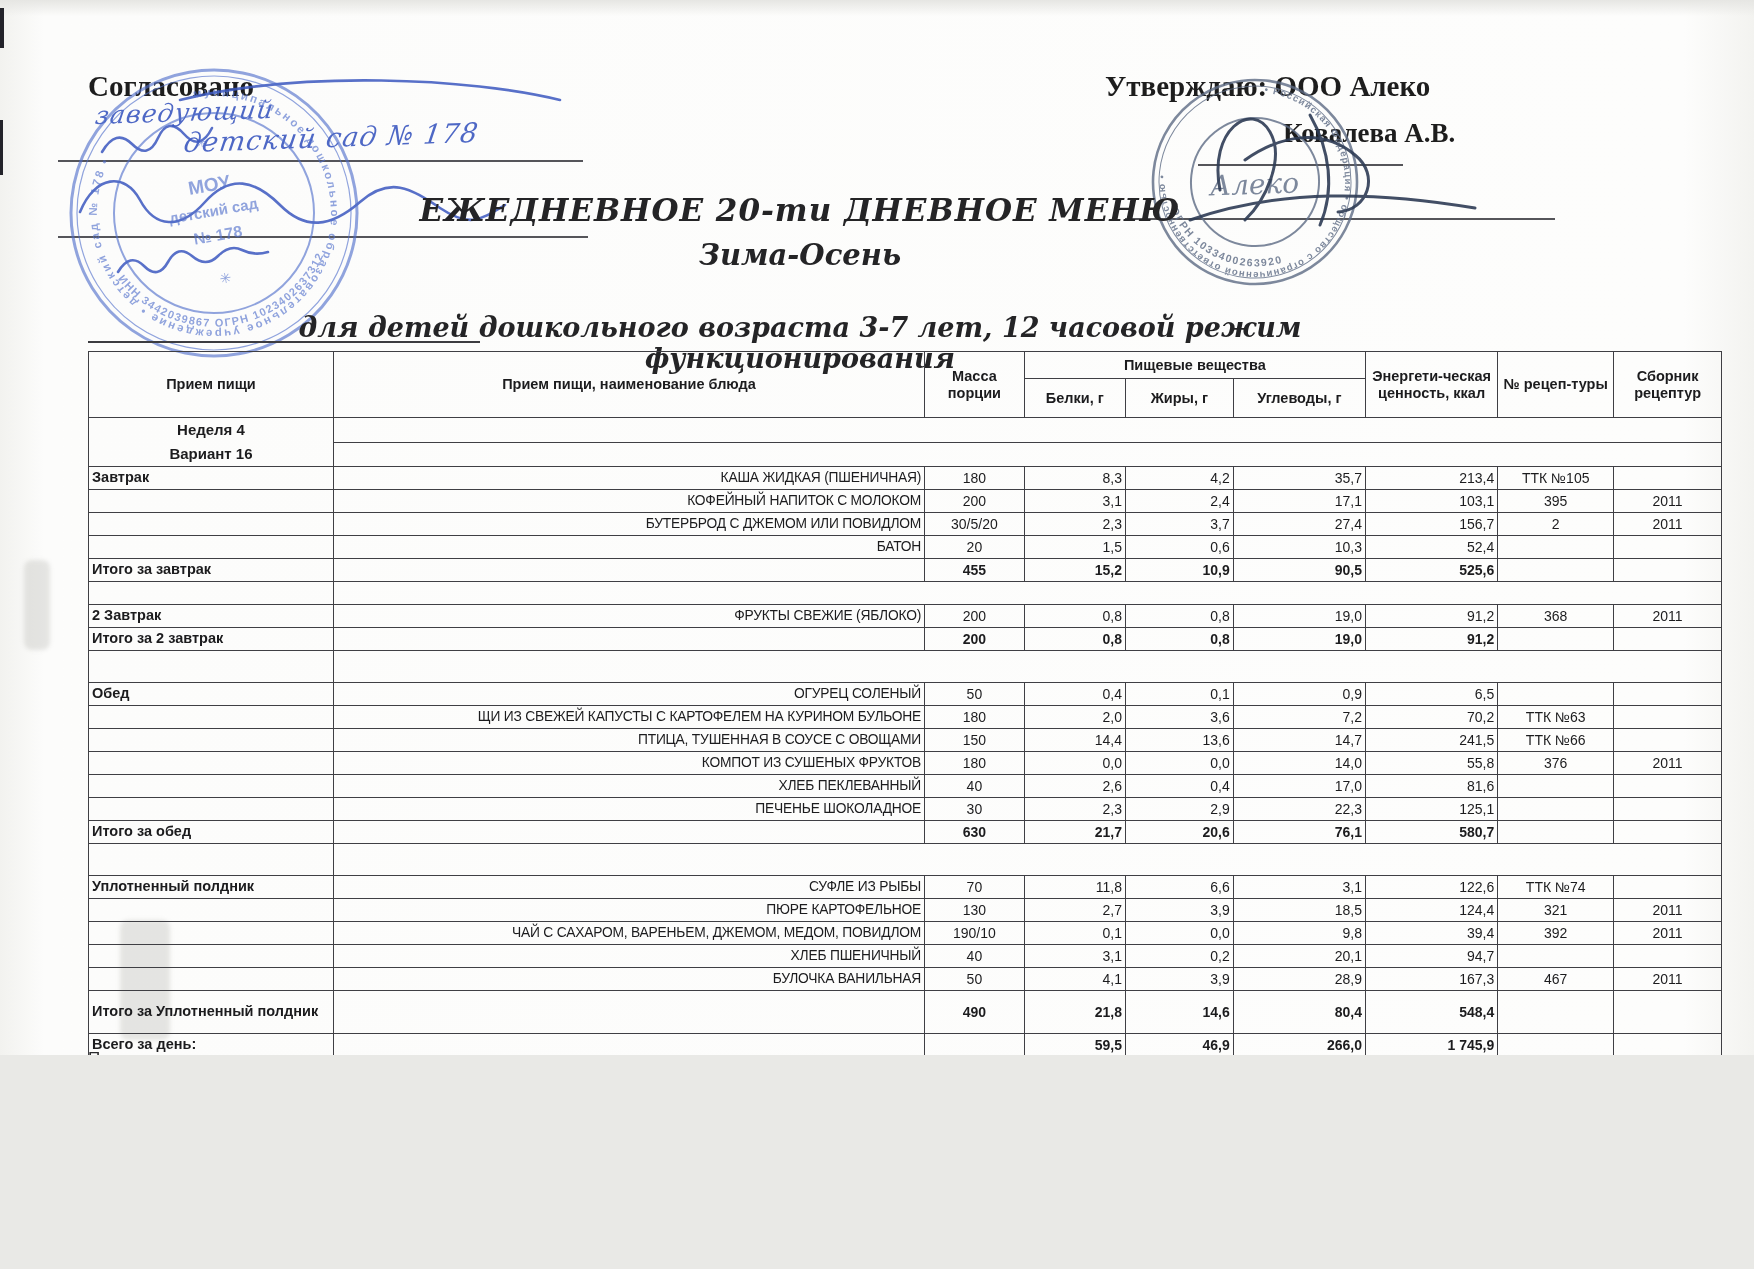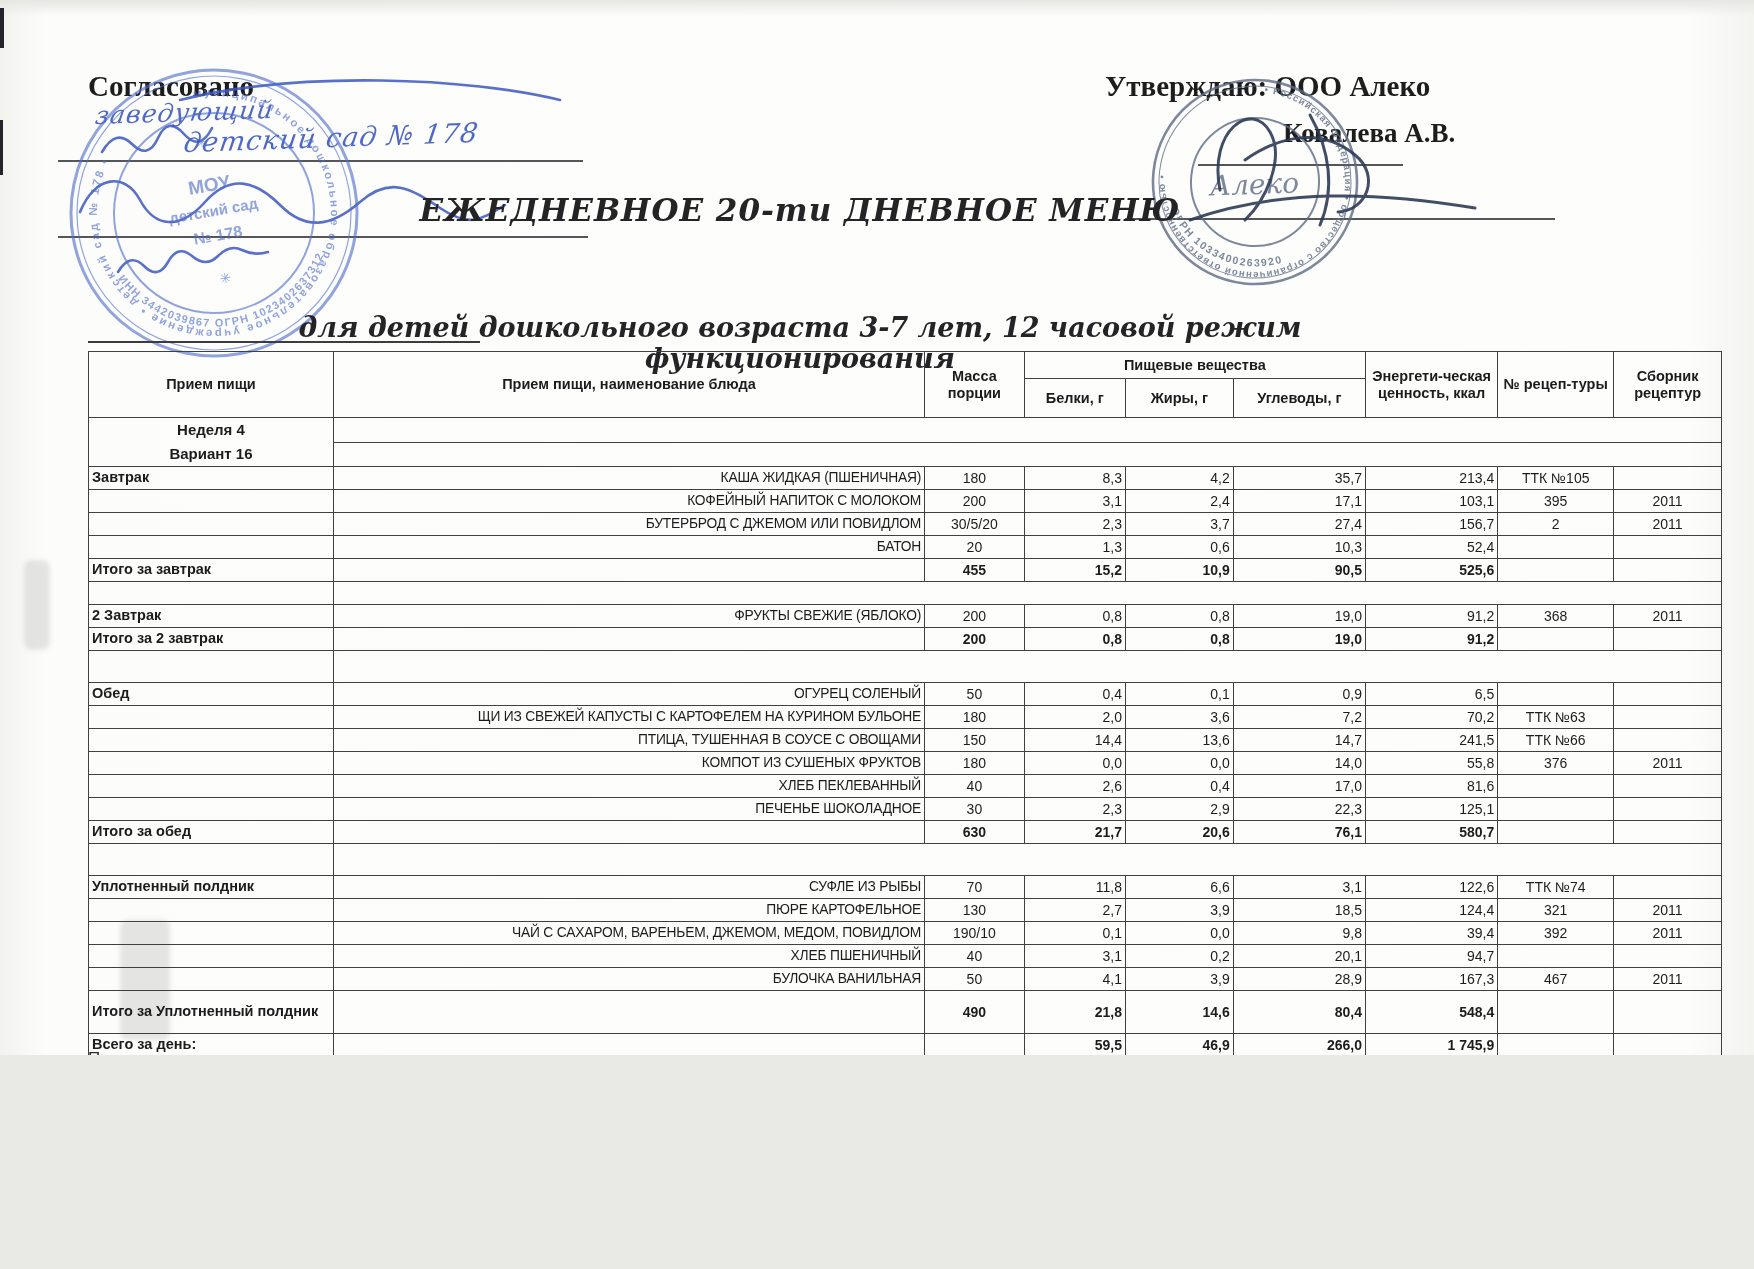--- a/index.html
+++ b/index.html
@@ -148,20 +148,21 @@
   <svg class="ink" style="left:1080px;top:60px;" width="560" height="220" viewBox="0 0 560 220">
     <g stroke="#2e3c55" stroke-width="3" fill="none" opacity="0.9" stroke-linecap="round">
       <path d="M 140 130 C 128 70 172 40 190 72 C 205 98 186 140 165 160"></path>
       <path d="M 165 100 C 205 72 245 70 275 95 C 300 115 288 150 258 152"></path>
       <path d="M 230 55 C 250 90 255 130 240 165"></path>
       <path d="M 110 160 C 200 128 300 132 395 148"></path>
     </g>
   </svg>
 
   <div class="title title1">ЕЖЕДНЕВНОЕ 20-ти ДНЕВНОЕ МЕНЮ</div>
+  <div class="title title2">Зима-Осень</div>
   <div class="title title3">для детей дошкольного возраста 3-7 лет, 12 часовой режим функционирования</div>
 
   <div class="pre-table-line"></div>
 
   <table class="menu">
     <colgroup>
       <col style="width:15.0%">
         <col style="width:36.2%">
         <col style="width:6.1%">
       <col style="width:6.2%">
@@ -226,21 +227,21 @@
           <td class="c-num">3,7</td>
           <td class="c-num">27,4</td>
           <td class="c-num c-kcal">156,7</td>
           <td class="c-rec">2</td>
           <td class="c-src">2011</td>
         </tr>
         <tr class="dish">
           <td class="c-meal"></td>
           <td class="c-dish">БАТОН</td>
           <td class="c-mass">20</td>
-          <td class="c-num">1,3</td>
+          <td class="c-num">1,5</td>
           <td class="c-num">0,6</td>
           <td class="c-num">10,3</td>
           <td class="c-num c-kcal">52,4</td>
           <td class="c-rec"></td>
           <td class="c-src"></td>
         </tr>
         <tr class="total">
           <td class="c-meal">Итого за завтрак</td>
           <td class="c-dish"></td>
           <td class="c-mass">455</td>

